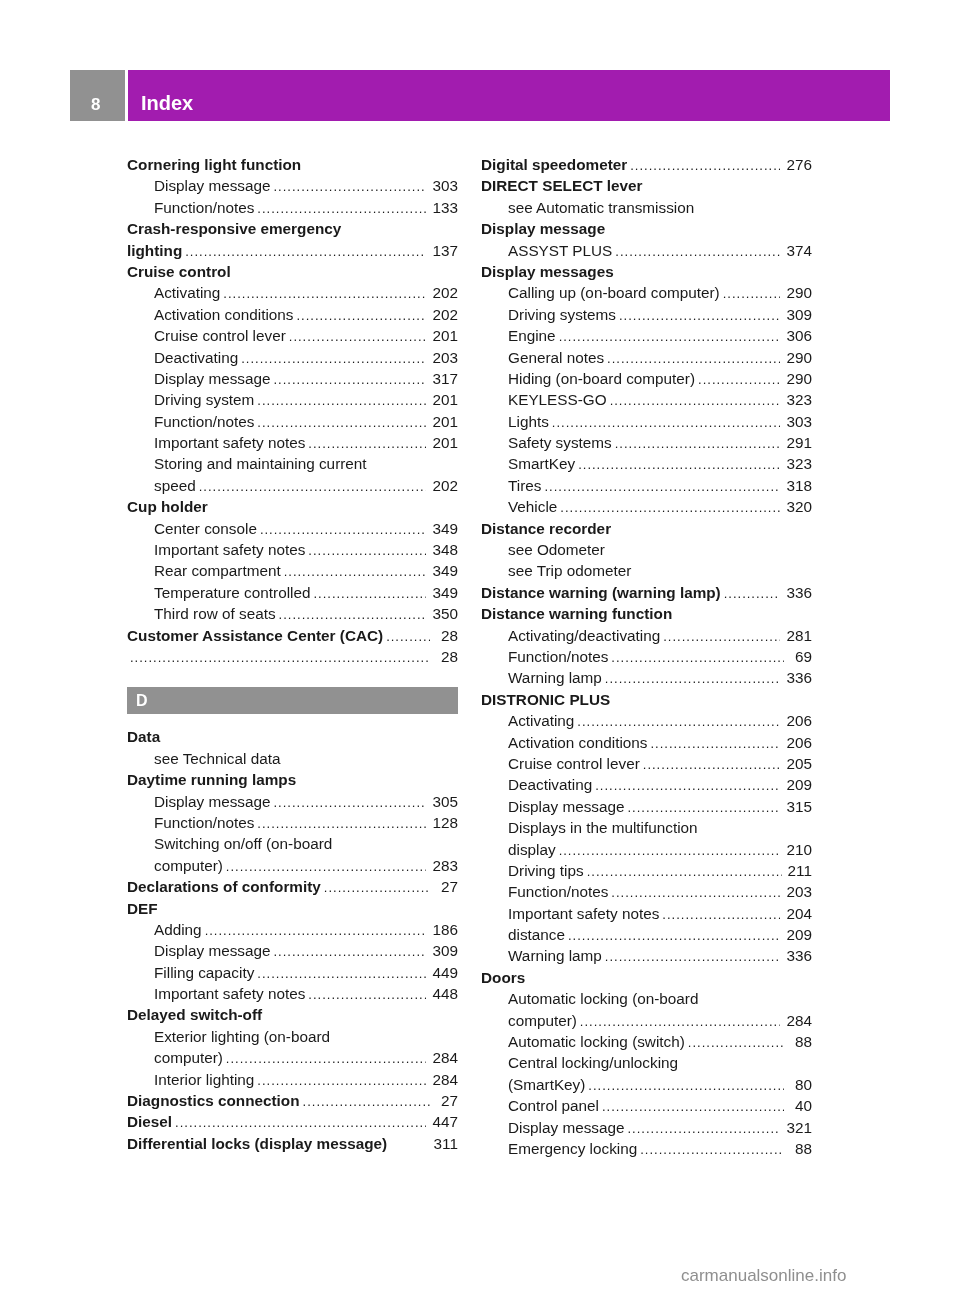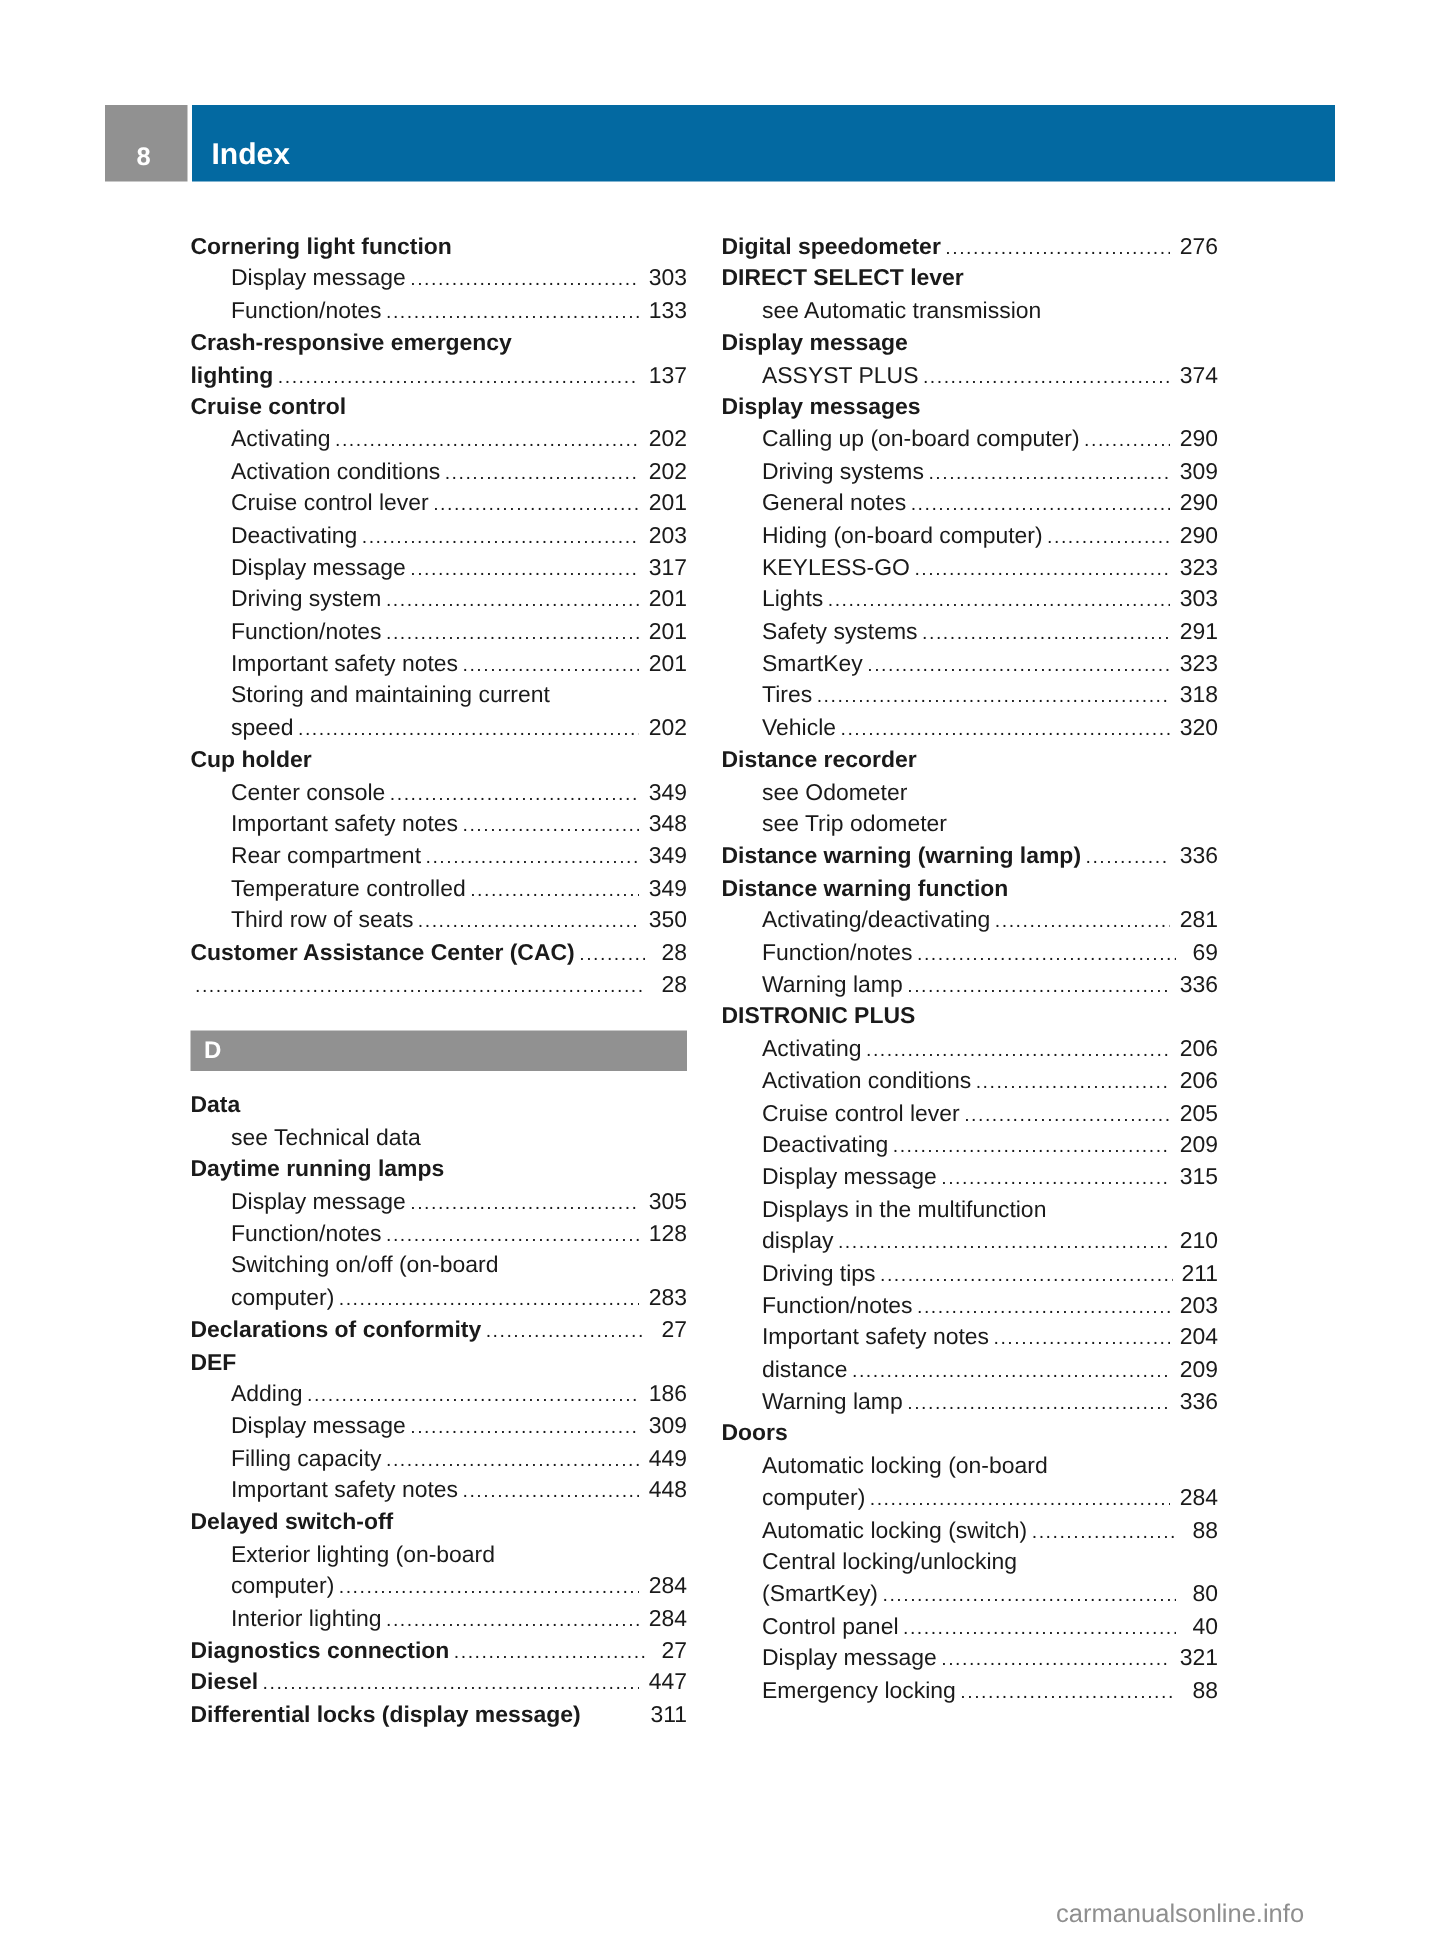--- a/index.html
+++ b/index.html
@@ -7,21 +7,21 @@
       width: 960px; height: 1302px; position: relative; background: #ffffff;
       font-family: "Liberation Sans", sans-serif; color: #1a1a1a; overflow: hidden;
     }
     .hdr-num {
       position: absolute; left: 70px; top: 70px; width: 55px; height: 51px;
       background: #919191; color: #fff; font-weight: bold; font-size: 17px;
       box-sizing: border-box; padding-left: 21px; padding-top: 25px;
     }
     .hdr-title {
       position: absolute; left: 128px; top: 70px; width: 762px; height: 51px;
-      background: #0369a1; color: #fff; font-weight: bold; font-size: 20px;
+      background: #a21caf; color: #fff; font-weight: bold; font-size: 20px;
       box-sizing: border-box; padding-left: 13px; padding-top: 22px;
     }
     .col { position: absolute; top: 154px; width: 331px; font-size: 15.3px; }
     .col.left { left: 127px; }
     .col.right { left: 481px; }
     .row { display: flex; align-items: baseline; height: 21.4px; line-height: 21.4px; white-space: nowrap; }
     .row.sub { padding-left: 27px; }
     .row.bold .txt { font-weight: bold; }
     .txt { flex: 0 0 auto; }
     .dots {
@@ -30,21 +30,21 @@
     }
     .dots::after {
       content: "........................................................................................................................";
     }
     .pg { flex: 0 0 auto; text-align: right; min-width: 22px; }
     .section-bar {
       height: 27px; background: #919191; color: #fff; font-weight: bold; font-size: 16px;
       line-height: 27px; padding-left: 9px; margin: 20px 0 12px 0;
     }
     .watermark {
-      position: absolute; left: 704px; top: 1266px; font-size: 17px; color: #8f8f8f;
+      position: absolute; left: 681px; top: 1266px; font-size: 17px; color: #8f8f8f;
     }
   </style>
 </head>
 <body>
 
 <div class="hdr-num">8</div>
 <div class="hdr-title">Index</div>
 
 <div class="col left">
     <div class="row bold">
@@ -271,20 +271,25 @@
       <span class="txt">Calling up (on-board computer)</span>
       <span class="dots"></span>
       <span class="pg">290</span>
     </div>
     <div class="row sub">
       <span class="txt">Driving systems</span>
       <span class="dots"></span>
       <span class="pg">309</span>
     </div>
     <div class="row sub">
+      <span class="txt">Engine</span>
+      <span class="dots"></span>
+      <span class="pg">306</span>
+    </div>
+    <div class="row sub">
       <span class="txt">General notes</span>
       <span class="dots"></span>
       <span class="pg">290</span>
     </div>
     <div class="row sub">
       <span class="txt">Hiding (on-board computer)</span>
       <span class="dots"></span>
       <span class="pg">290</span>
     </div>
     <div class="row sub">

